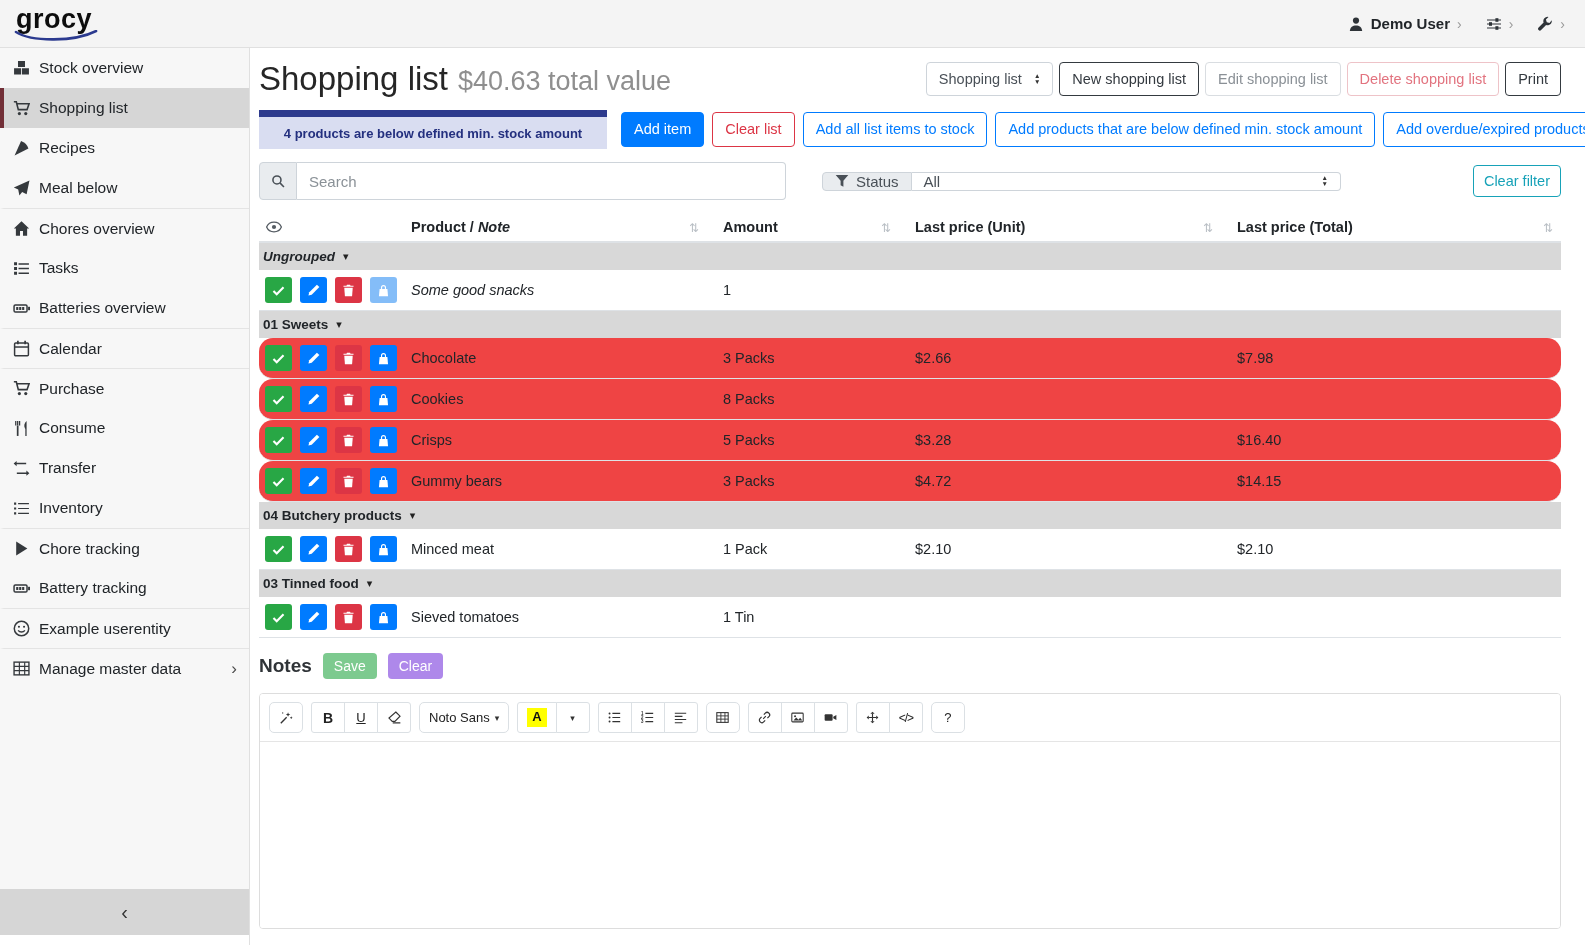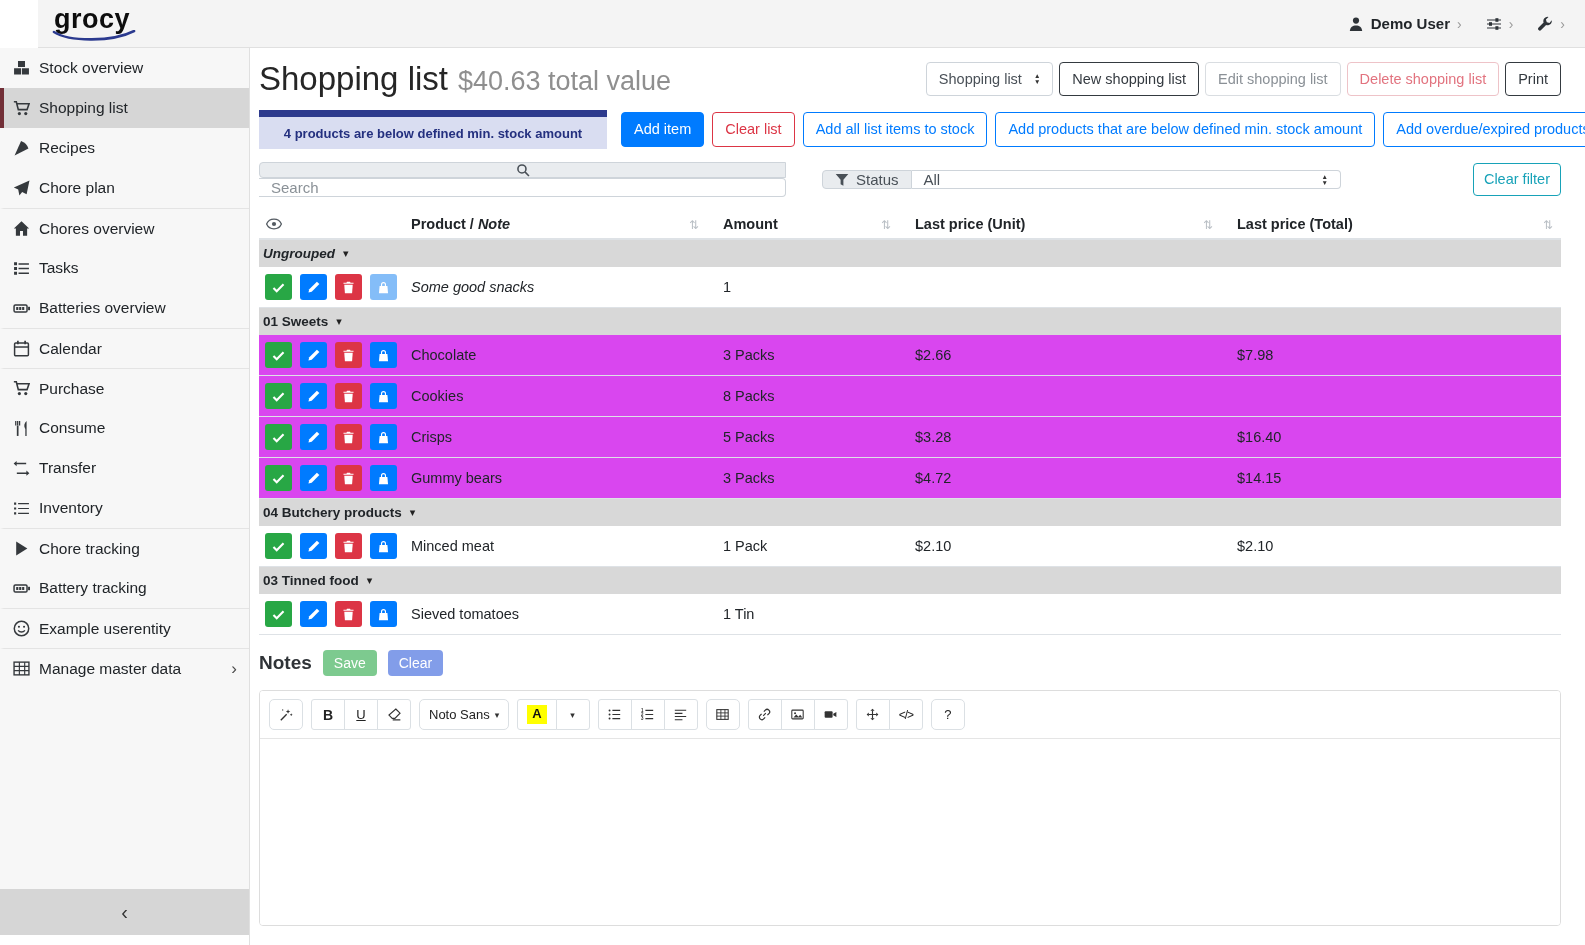--- a/index.html
+++ b/index.html
@@ -6,21 +6,21 @@
   body { margin:0; background:#fff; }
   .page {
     position:relative; width:1585px; height:945px; overflow:hidden;
     background:#fff; color:#212529;
     font-family:"Liberation Sans","DejaVu Sans",sans-serif; font-size:14px;
   }
   .ic { fill:currentColor; display:block; }
 
   
   .navbar { height:48px; background:#f4f4f4; border-bottom:1px solid #e0e0e0;
-    display:flex; align-items:center; justify-content:space-between; padding:0 20px 0 14px;margin-left:38px; }
+    display:flex; align-items:center; justify-content:space-between; padding:0 20px 0 14px; }
   .brand { position:relative; font-weight:700; font-size:27px; letter-spacing:.5px;
     color:#0d0d0d; line-height:1; padding:2px 6px 10px 2px; cursor:pointer; }
   .brand .swoosh { position:absolute; left:0; bottom:1px; width:100%; height:12px; }
   .nav-right { display:flex; align-items:center; gap:24px; }
   .nav-menu { display:flex; align-items:center; gap:7px; font-size:15px; color:#212529;
     cursor:pointer; font-weight:600; }
   .nav-menu .ic { width:16px; height:16px; color:#2e3338; }
   .chev { color:#9a9a9a; font-size:14px; line-height:1; font-weight:400; }
 
   
@@ -62,21 +62,21 @@
   .btn-outline-danger { color:#dc3545; border-color:#dc3545; }
   .btn-outline-primary { color:#007bff; border-color:#007bff; }
   .btn-outline-info { color:#17a2b8; border-color:#17a2b8; }
 
   .action-row { display:flex; align-items:center; gap:8px; margin-top:12px; }
   .min-stock-alert { width:348px; min-width:348px; margin-right:6px;
     background:#d9ddf1; border-top:7px solid #2d3a8d; color:#24307f;
     font-weight:700; font-size:13px; text-align:center; padding:9px 8px 8px; }
 
   .filter-row { display:flex; align-items:center; margin-top:13px; }
-  .search-group { display:flex; width:527px;flex-direction:column; }
+  .search-group { display:flex; width:527px; }
   .addon { background:#e9ecef; border:1px solid #ced4da; border-radius:4px 0 0 4px;
     display:flex; align-items:center; justify-content:center; padding:0 11px; color:#495057; }
   .addon .ic { width:14px; height:14px; }
   .search-input { flex:1; height:38px; border:1px solid #ced4da; border-left:none;
     border-radius:0 4px 4px 0; padding:0 12px; font-size:15px; font-family:inherit;
     color:#495057; outline:none; }
   .search-input::placeholder { color:#8a9197; }
   .status-group { display:flex; margin-left:36px; width:519px; }
   .addon-status { gap:7px; font-size:15px; padding:0 12px; }
   .status-select { flex:1; border:1px solid #ced4da; border-left:none; border-radius:0 4px 4px 0;
@@ -93,40 +93,40 @@
   .th:last-child { padding-right:8px; }
   .th-eye { justify-content:flex-start; padding-left:7px; color:#545b62; }
   .th-eye .ic { width:16px; height:16px; }
   .hlabel em { font-style:italic; }
   .sort { color:#b8bec4; font-size:12px; font-weight:400; }
   .group-row { display:flex; align-items:center; gap:8px; background:#d8d8d8;
     font-weight:700; font-size:13.5px; padding:6px 4px; cursor:pointer; }
   .gcaret { font-size:11px; color:#222; }
   .italic { font-style:italic; }
   .data-row { height:41px; border-bottom:1px solid #dee2e6; }
-  .data-row.hl { background:#d946ef; }
+  .data-row.hl { background:#ef4444;border-radius:14px; }
   .cell { font-size:14.5px; padding-left:2px; }
   .c-note { font-style:italic; }
   .actions { display:flex; gap:8px; padding-left:6px; }
   .abtn { width:27px; height:26px; border:none; border-radius:3px; padding:0;
     display:flex; align-items:center; justify-content:center; color:#fff; cursor:pointer; }
   .abtn .ic { width:13px; height:13px; }
   .a-done { background:#28a745; }
   .a-edit { background:#007bff; }
   .a-del  { background:#dc3545; }
   .a-stock { background:#007bff; }
   .a-stock.dis { background:#84bdf8; }
 
   
   .notes-head { display:flex; align-items:center; gap:11px; margin-top:15px; }
   .notes-head h2 { margin:0; font-size:19px; font-weight:700; color:#2f3337; }
   .btn-sm { font-family:inherit; font-size:14px; padding:5px 11px; border:none;
     border-radius:4px; color:#fff; cursor:pointer; }
   .btn-save { background:#28a745; opacity:.6; }
-  .btn-clear { background:#1d4ed8; opacity:.55; }
+  .btn-clear { background:#6d28d9; opacity:.55; }
 
   .editor { margin-top:14px; border:1px solid #ddd; border-radius:4px; height:236px;
     overflow:hidden; background:#fff; }
   .toolbar { display:flex; align-items:center; gap:8px; padding:8px 9px;
     border-bottom:1px solid #e5e5e5; background:#fff; flex-wrap:wrap; }
   .tb-group { display:flex; }
   .tb-btn { font-family:inherit; height:31px; min-width:34px; padding:0 9px; margin-left:-1px;
     background:#fff; border:1px solid #dbe0e4; display:flex; align-items:center;
     justify-content:center; gap:5px; font-size:13px; color:#222; cursor:pointer; }
   .tb-group .tb-btn:first-child { border-radius:3px 0 0 3px; margin-left:0; }
@@ -340,21 +340,21 @@
         <div class="side-item">
           <svg class="ic">
               <use href="#i-pizza"></use>
             </svg>
           <span>Recipes</span>
         </div>
         <div class="side-item">
           <svg class="ic">
               <use href="#i-plane"></use>
             </svg>
-          <span>Chore plan</span>
+          <span>Meal below</span>
         </div>
         <div class="side-item sep">
           <svg class="ic">
               <use href="#i-home"></use>
             </svg>
           <span>Chores overview</span>
         </div>
         <div class="side-item">
           <svg class="ic">
               <use href="#i-tasks"></use>

